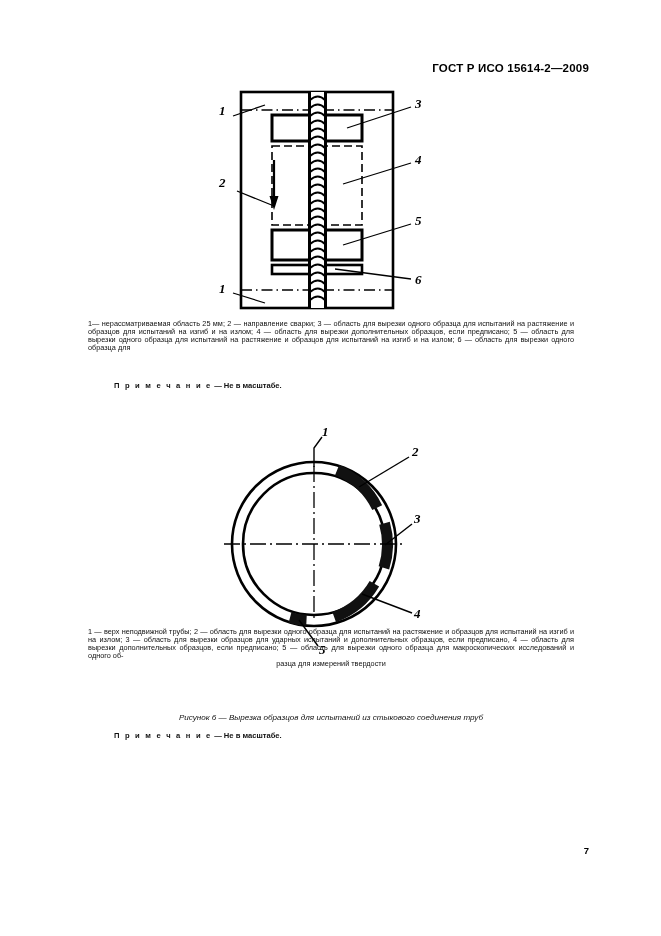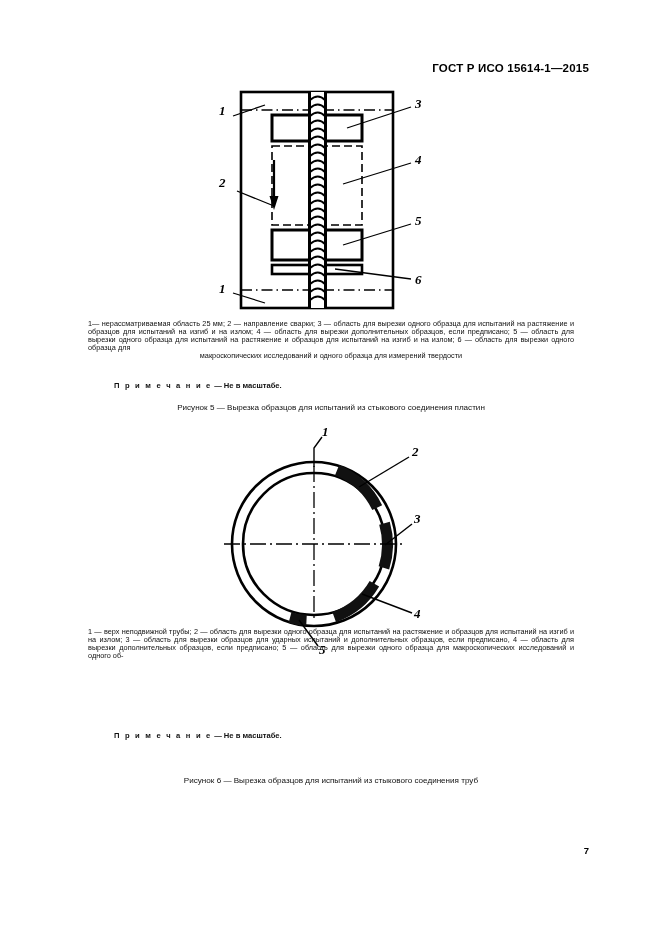--- a/index.html
+++ b/index.html
@@ -41,38 +41,38 @@
   }
   #note5{top:381px;text-indent:26px;}
   #note6{top:731px;text-indent:26px;}
   .note .sp{letter-spacing:1.7px;}
 
   .fig-caption{
     position:absolute;left:88px;width:486px;
     font-size:8.1px;color:#111;text-align:center;
   }
   #cap5{top:403px;}
-  #cap6{top:776px;}
+  #cap6{top:713px;font-style:italic;}
 
   .page-num{
     position:absolute;right:72px;top:845px;
     font-size:9.5px;font-weight:bold;
   }
 
   svg{display:block;overflow:visible;}
   .ln{stroke:#000;fill:none;}
   .lbl{font-family:"Liberation Serif","DejaVu Serif",serif;
        font-style:italic;font-weight:bold;font-size:13px;fill:#000;}
 </style>
 </head>
 <body>
 
 <div class="page">
 
-  <div class="doc-header">ГОСТ Р ИСО 15614-1—2015</div>
+  <div class="doc-header">ГОСТ Р ИСО 15614-2—2009</div>
 
   <div class="fig" id="fig5">
     <svg width="235" height="232" viewBox="0 0 235 232">
 
       <rect x="26" y="4" width="152" height="216" class="ln" stroke-width="2.6"></rect>
 
       <line x1="26" y1="22" x2="178" y2="22" class="ln" stroke-width="1.3" stroke-dasharray="11 4 1.5 4"></line>
       <line x1="26" y1="202" x2="178" y2="202" class="ln" stroke-width="1.3" stroke-dasharray="11 4 1.5 4"></line>
 
       <rect x="57" y="27" width="90" height="26" class="ln" stroke-width="3"></rect>
@@ -137,28 +137,26 @@
       <text class="lbl" x="200" y="20">3</text>
       <text class="lbl" x="200" y="76">4</text>
       <text class="lbl" x="200" y="137">5</text>
       <text class="lbl" x="200" y="196">6</text>
       <text class="lbl" x="4" y="205">1</text>
     </svg>
   </div>
 
   <div class="legend" id="legend5">
     <span>1— нерассматриваемая область 25 мм; 2 — направление сварки; 3 — область для вырезки одного образца для испытаний на растяжение и образцов для испытаний на изгиб и на излом; 4 — область для вырезки дополнительных образцов, если предписано; 5 — область для вырезки одного образца для испытаний на растяжение и образцов для испытаний на изгиб и на излом; 6 — область для вырезки одного образца для</span>
-    <span class="last-line">макроскопических исследований и одного образца для измерений твердости</span>
   </div>
 
   <div class="note" id="note5">
     <span class="sp">П р и м е ч а н и е</span><span> — Не в масштабе.</span>
   </div>
 
-  <div class="fig-caption" id="cap5">Рисунок 5 — Вырезка образцов для испытаний из стыкового соединения пластин</div>
 
   <div class="fig" id="fig6">
     <svg width="210" height="232" viewBox="0 0 210 232">
 
       <circle cx="92" cy="120" r="82" class="ln" stroke-width="2.6"></circle>
 
       <circle cx="92" cy="120" r="71" class="ln" stroke-width="2.6"></circle>
 
       <g fill="none" stroke="#111111" stroke-width="11">
 
@@ -187,20 +185,21 @@
       <text class="lbl" x="100" y="12">1</text>
       <text class="lbl" x="190" y="32">2</text>
       <text class="lbl" x="192" y="99">3</text>
       <text class="lbl" x="192" y="194">4</text>
       <text class="lbl" x="97" y="230">5</text>
     </svg>
   </div>
 
   <div class="legend" id="legend6">
     <span>1 — верх неподвижной трубы; 2 — область для вырезки одного образца для испытаний на растяжение и образцов для испытаний на изгиб и на излом; 3 — область для вырезки образцов для ударных испытаний и дополнительных образцов, если предписано, 4 — область для вырезки дополнительных образцов, если предписано; 5 — область для вырезки одного образца для макроскопических исследований и одного об-</span>
+    <span class="last-line">разца для измерений твердости</span>
   </div>
 
   <div class="note" id="note6">
     <span class="sp">П р и м е ч а н и е</span><span> — Не в масштабе.</span>
   </div>
 
   <div class="fig-caption" id="cap6">Рисунок 6 — Вырезка образцов для испытаний из стыкового соединения труб</div>
 
   <div class="page-num">7</div>
 

